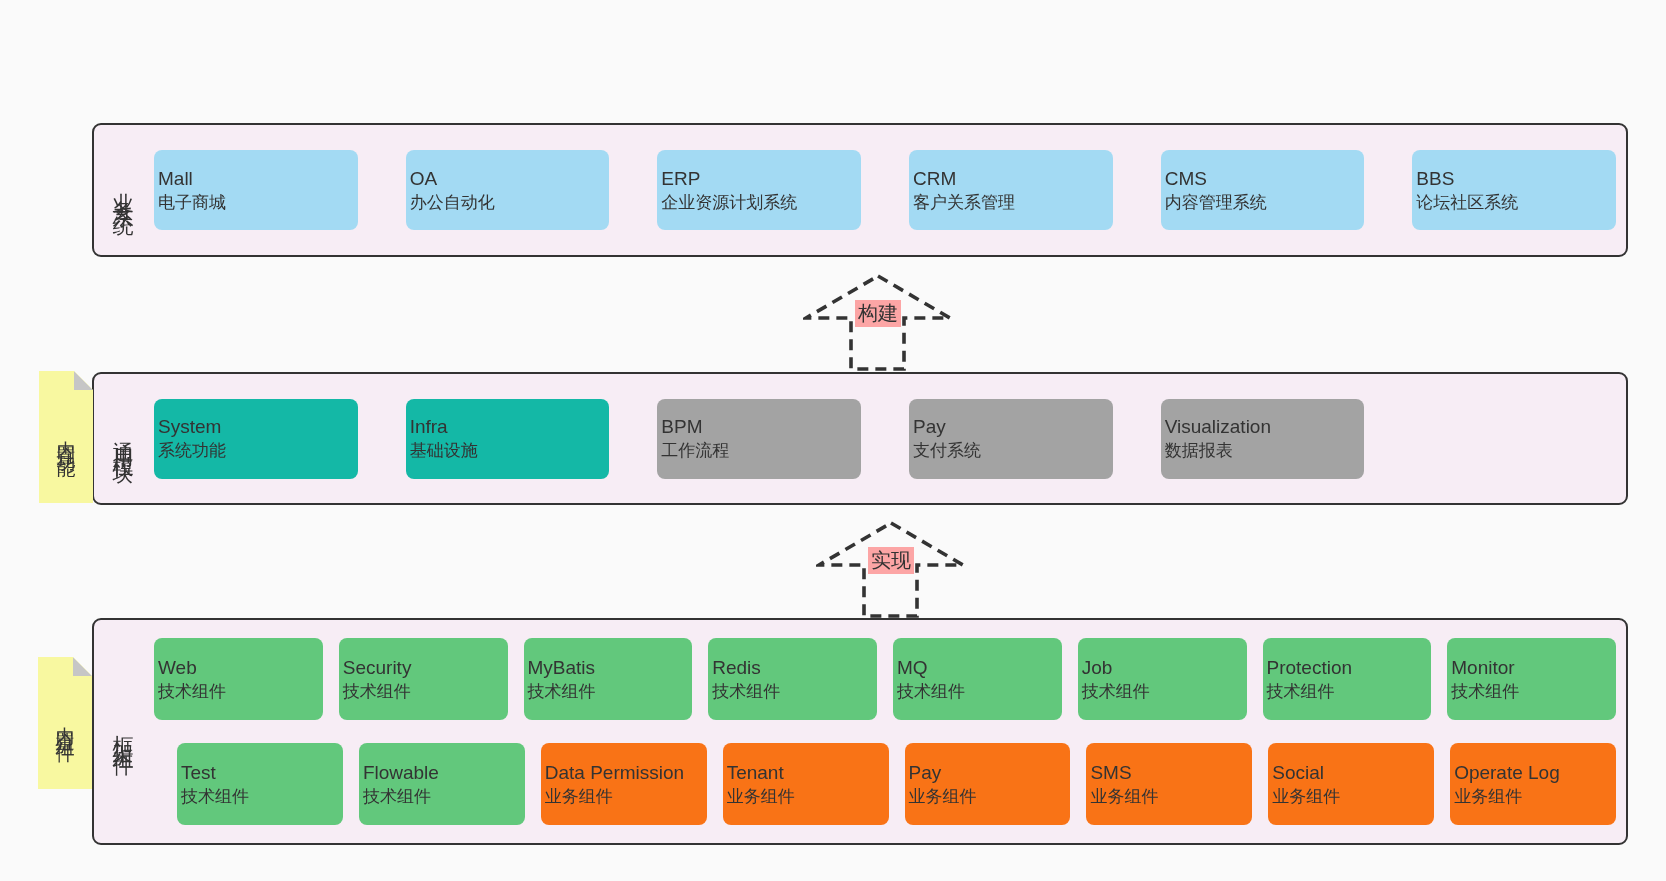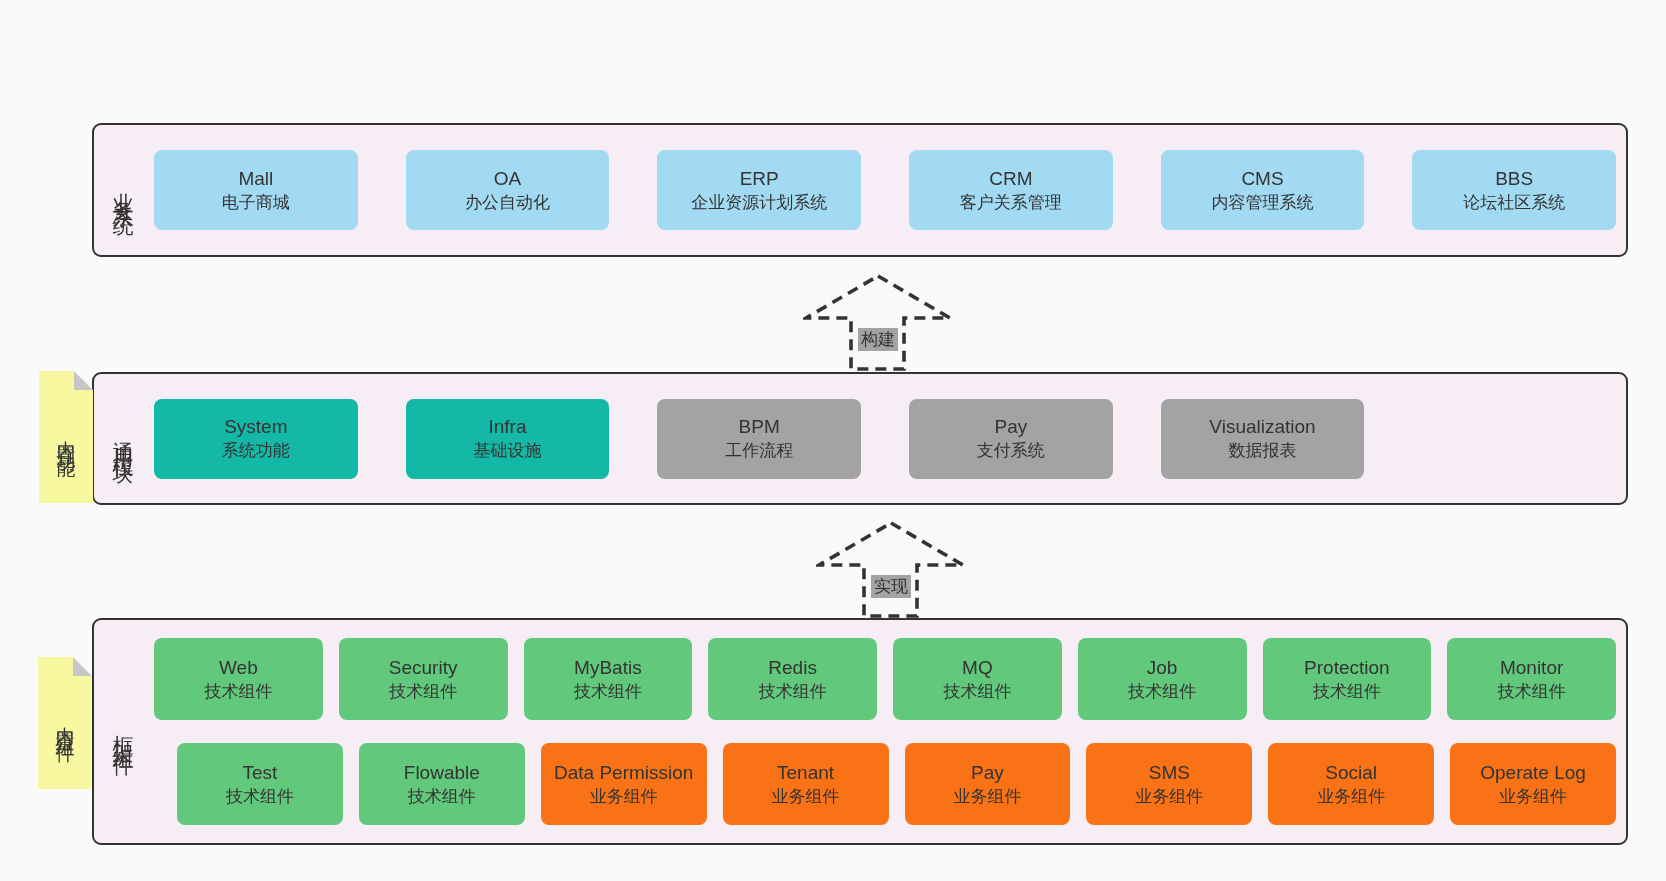--- a/index.html
+++ b/index.html
@@ -18,21 +18,21 @@
     font-size:21px; letter-spacing:7px; color:#333; font-weight:400;
   }
   .boxes { position:absolute; left:60px; right:10px; display:grid; }
   .boxes.cols6 { top:0; bottom:0; grid-template-columns:repeat(6,1fr); column-gap:48px; align-items:center; }
   .boxes.cols8 { grid-template-columns:repeat(8,1fr); column-gap:16px; height:82px; }
   .boxes.row1 { top:18px; }
   .boxes.row2 { top:123px;margin-left:23px; }
 
   .box {
     border-radius:8px; height:80px;
-    display:flex; flex-direction:column; align-items:center; justify-content:center;
+    display:flex; flex-direction:column; align-items:flex-start; justify-content:center;
     text-align:center; padding:14px 4px; box-sizing:border-box;
   }
   .cols8 .box { height:82px; }
   .box-name { font-size:19px; line-height:24px; }
   .box-desc { font-size:17px; line-height:23px; }
 
   .v-blue   { background:#A3DAF3; }
   .v-red    { background:#14b8a6; }
   .v-pink   { background:#a3a3a3; }
   .v-green  { background:#62C87C; }
@@ -48,22 +48,22 @@
     clip-path:polygon(0 0, 100% 100%, 0 100%);
   }
   .sticky-text {
     writing-mode:vertical-rl; text-orientation:upright;
     font-size:19px; letter-spacing:6px; color:#333;
   }
 
   .up-arrow { position:absolute; width:150px; height:100px; }
   .up-arrow svg { display:block; }
   .arrow-label {
-    position:absolute; left:50%; top:56px; transform:translateX(-50%);
-    background:#a3a3a3; padding:0 3px; font-size:17px; white-space:nowrap;
+    position:absolute; left:50%; top:28px; transform:translateX(-50%);
+    background:#fca5a5; padding:0 3px; font-size:20px; white-space:nowrap;
   }
 </style>
 </head>
 <body>
 
 <div id="canvas">
 
   <div class="panel" style="top:123px; height:130px;">
     <div class="layer-label">业务系统</div>
     <div class="boxes cols6">

